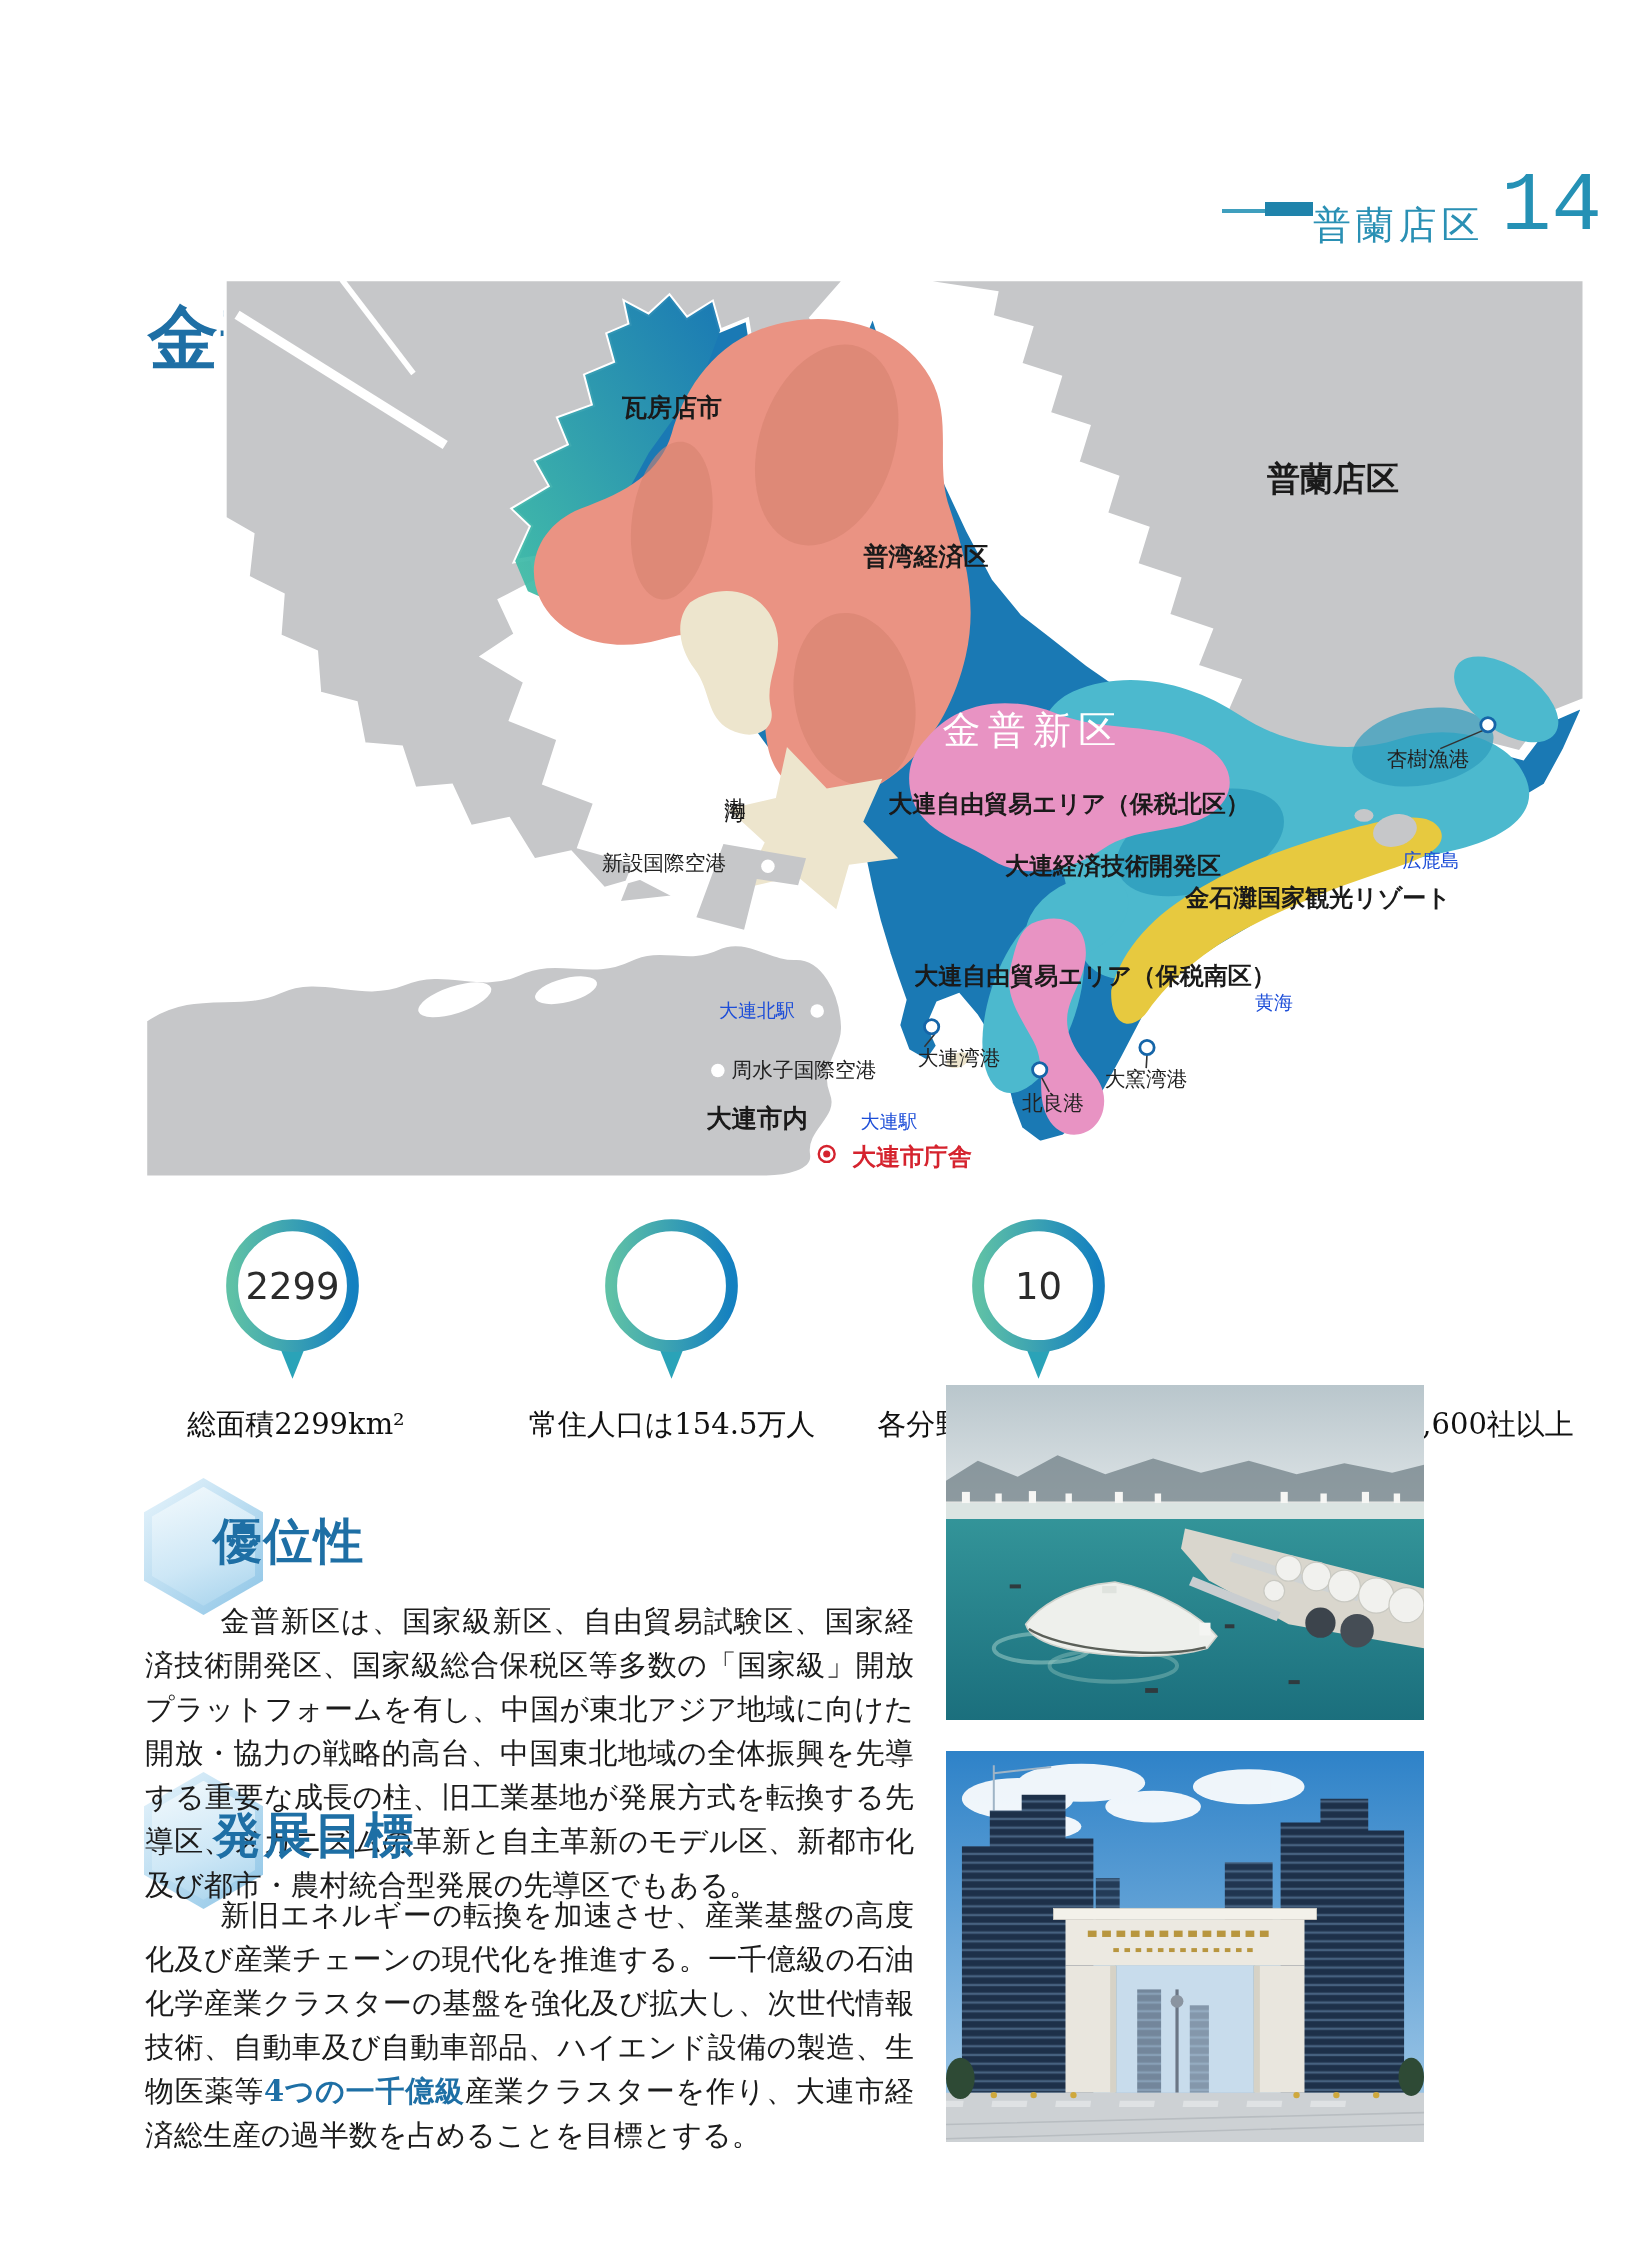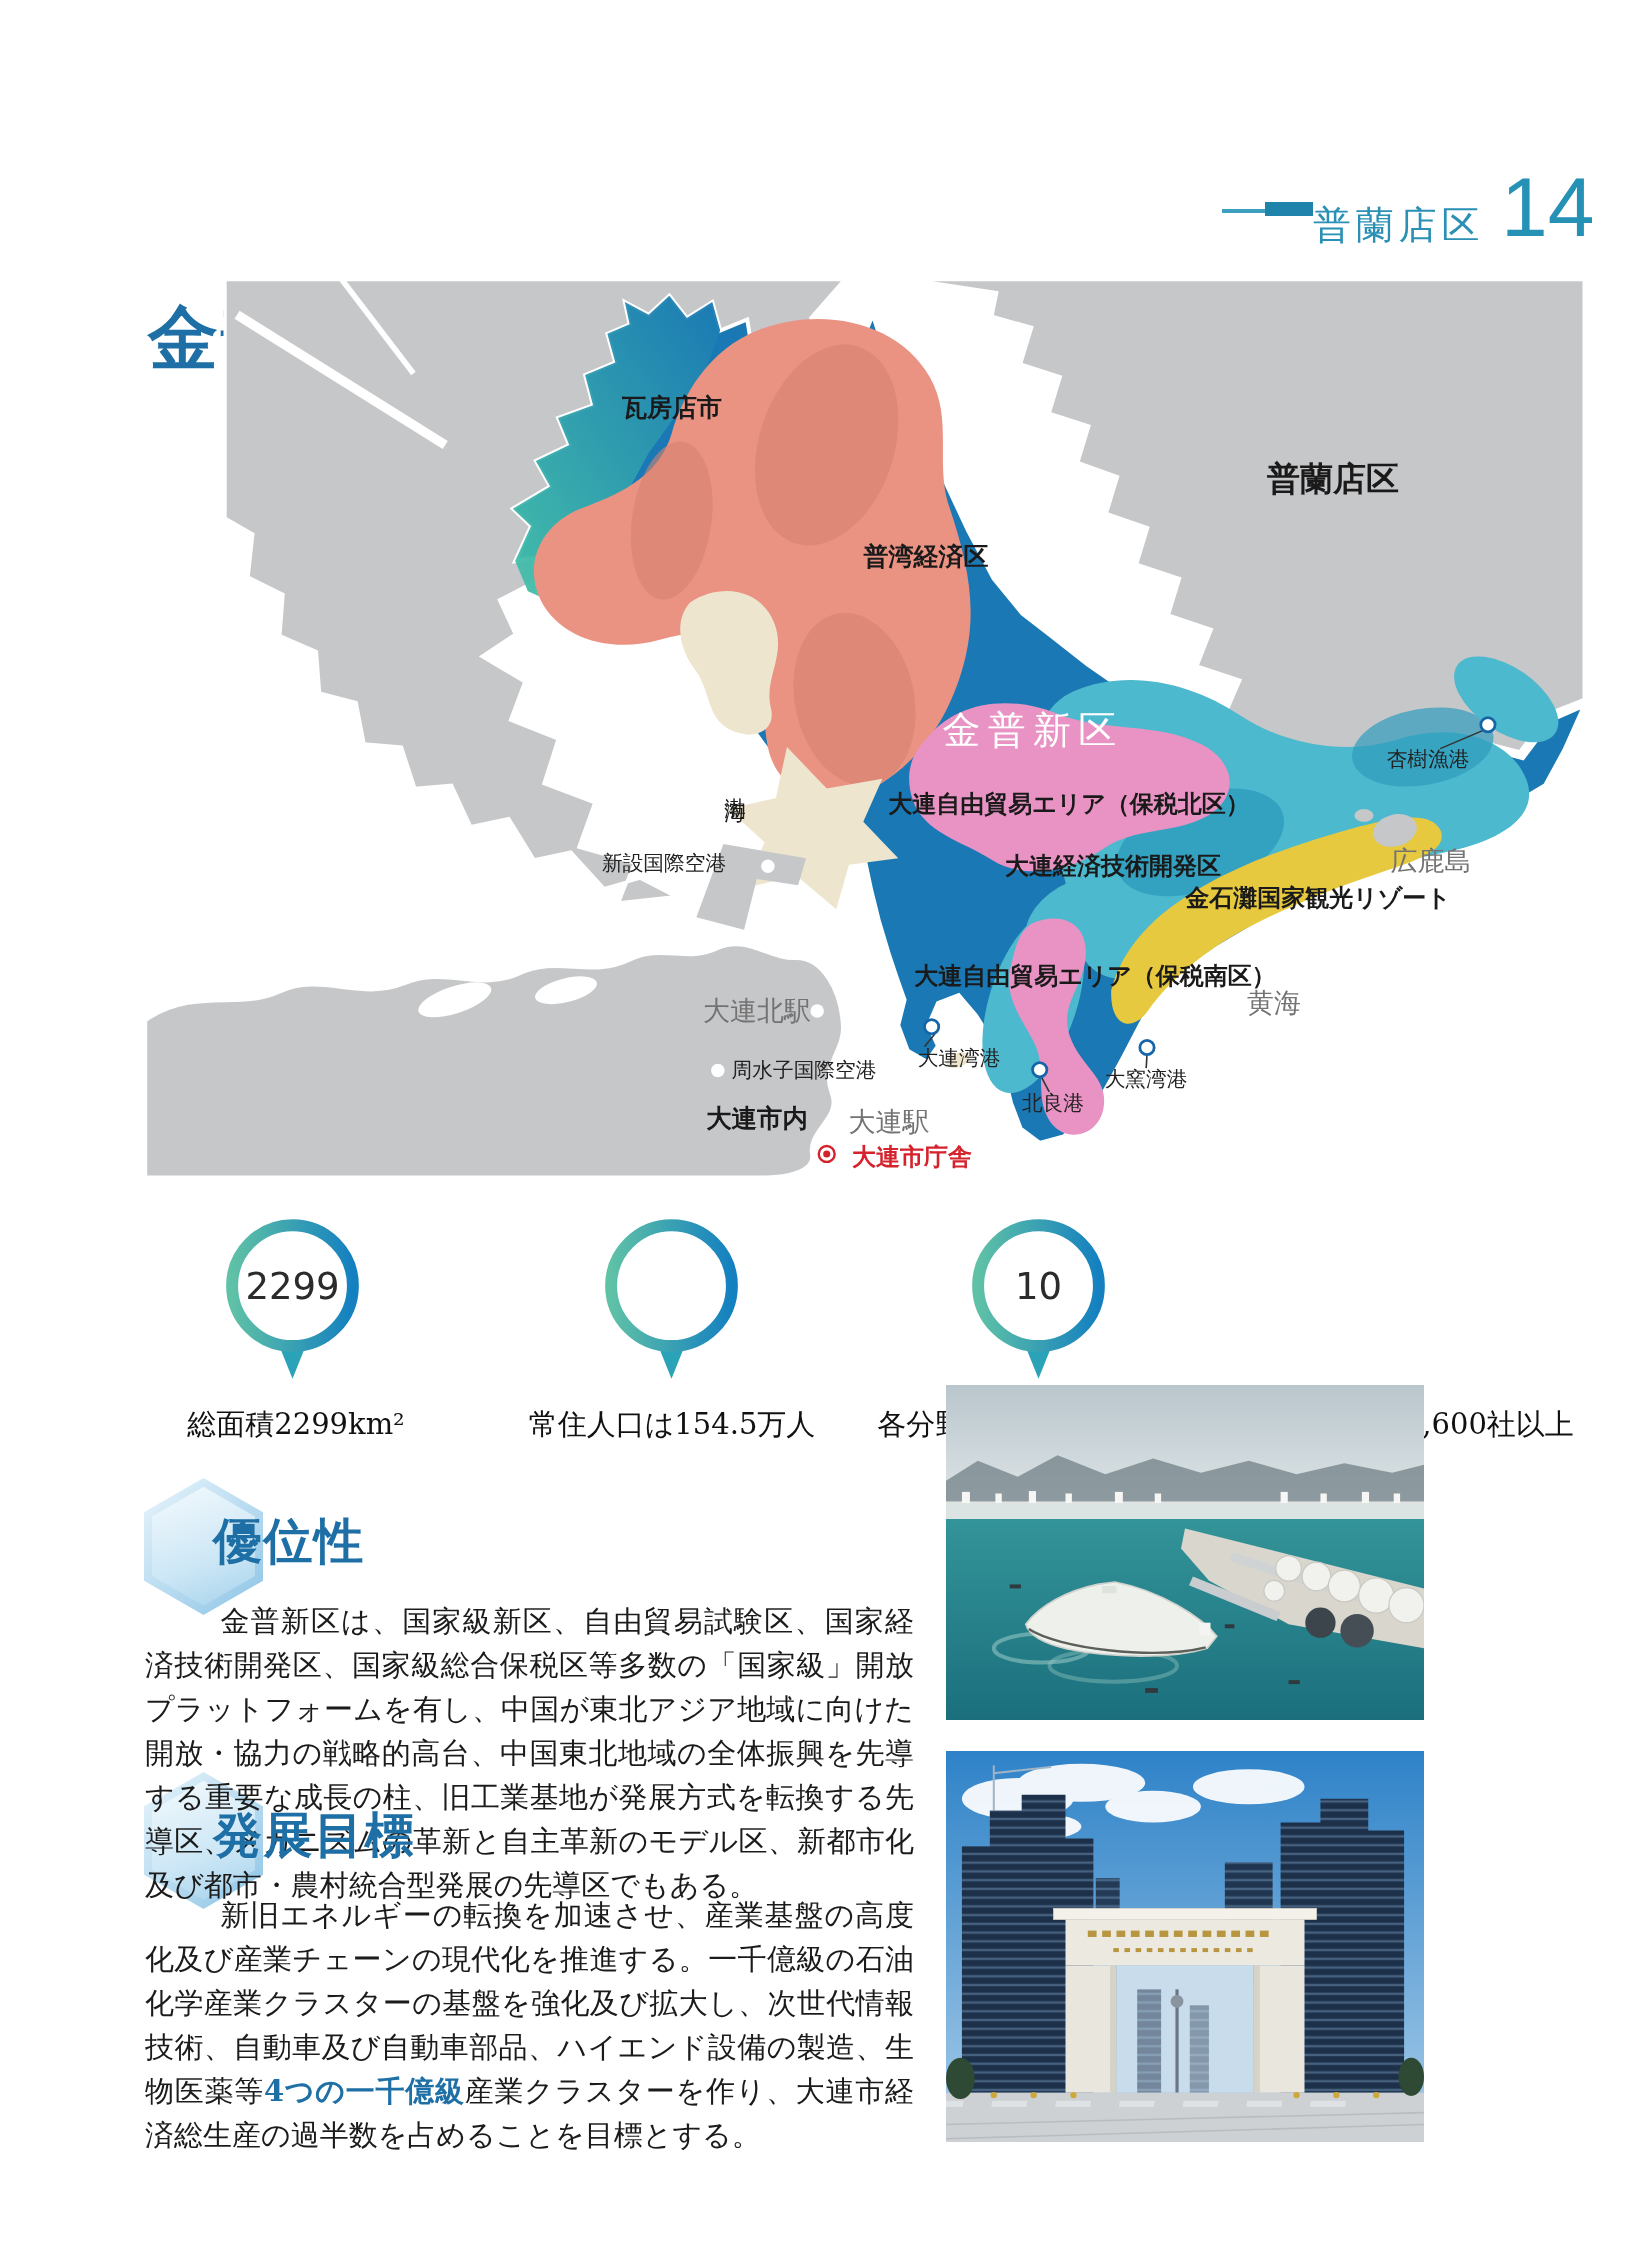--- a/index.html
+++ b/index.html
@@ -4,28 +4,28 @@
 <style>
   html,body{margin:0;padding:0;background:#888;}
   .page{position:relative;width:1628px;height:2261px;background:#ffffff;overflow:hidden;
         font-family:"DejaVu Serif","Liberation Serif",serif;}
   .abs{position:absolute;}
   
   .hdr-thin{position:absolute;left:1222px;top:209px;width:59px;height:4px;background:#3f9fbe;}
   .hdr-thick{position:absolute;left:1265px;top:202px;width:48px;height:13.5px;background:#1f83ab;}
   .hdr-brand{position:absolute;left:1313px;top:200px;font-size:38px;letter-spacing:4.8px;color:#2a90b4;}
   .hdr-num{position:absolute;left:1501px;top:159px;font-size:84px;color:#2591b5;
-           font-family:Liberation Sans, sans-serif;font-weight:400;}
+           font-family:Liberation Mono, monospace;font-weight:400;}
   .page-title{position:absolute;left:148px;top:292px;font-size:70px;font-weight:bold;color:#1e6fa5;letter-spacing:2.4px;}
   
   .mlabel{position:absolute;transform:translate(-50%,-50%);white-space:nowrap;color:#1a1a1a;z-index:3;}
   .mlabel.b{font-weight:bold;font-size:24px;}
   .mlabel.b2{font-weight:bold;font-size:25.4px;}
   .mlabel.r{font-size:20.7px;color:#222;}
-  .mlabel.r2{font-size:27px;color:#737373;}
+  .mlabel.r2{font-size:19px;color:#1d4ed8;}
   .mlabel.white-big{color:#ffffff;font-size:38px;font-weight:500;letter-spacing:7.2px;
         font-family:"DejaVu Sans","Liberation Sans",sans-serif;}
   .mlabel.red{color:#d5232e;font-weight:bold;font-size:24px;}
   .mlabel.vert{writing-mode:vertical-rl;font-size:21.5px;letter-spacing:4.8px;}
   
   .stat{position:absolute;width:151px;height:191px;z-index:4;}
   .stat .num{position:absolute;left:0;top:14.3px;width:151px;height:116px;display:flex;align-items:center;justify-content:center;
         font-family:"DejaVu Sans","Liberation Sans",sans-serif;font-size:37px;color:#2b2b2b;}
   .stat-caption{position:absolute;transform:translateX(-50%);font-size:29px;color:#111;white-space:nowrap;z-index:4;}
   

